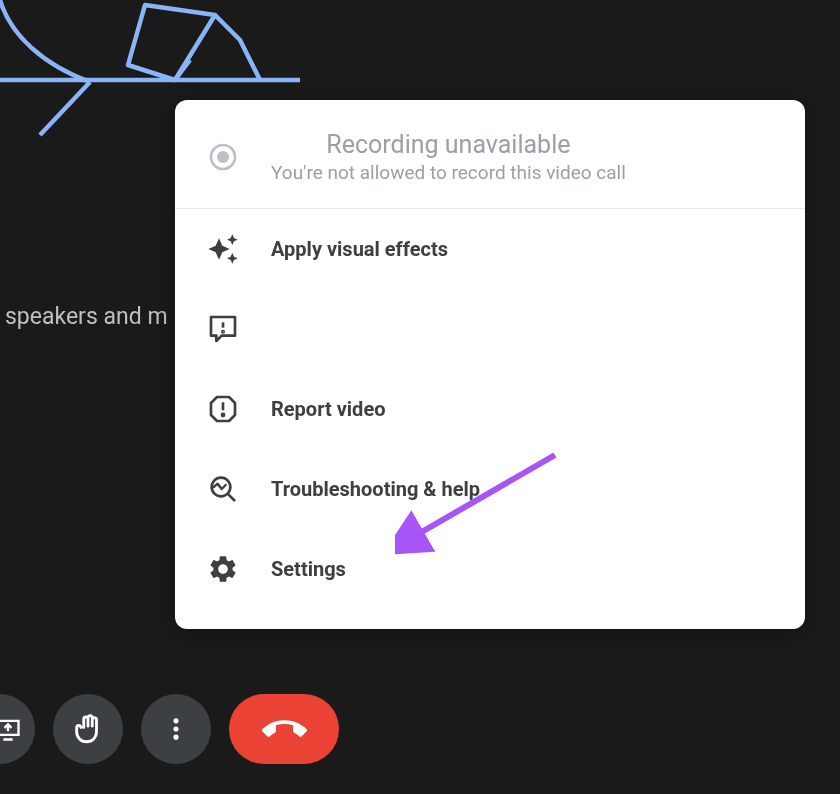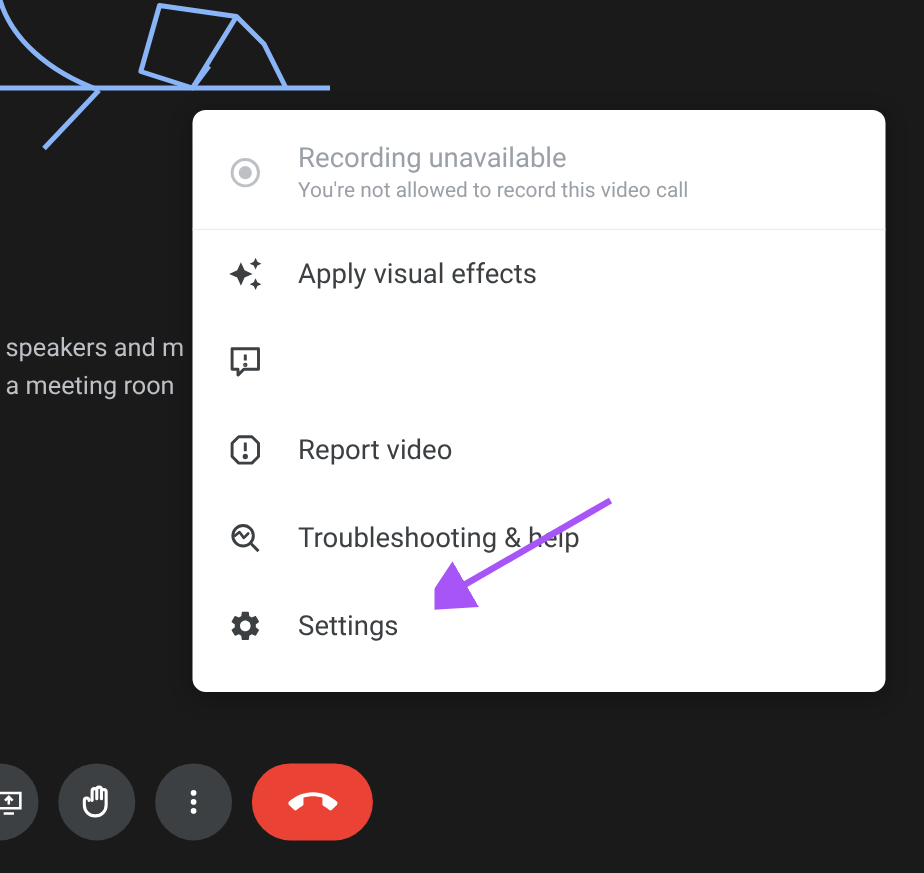--- a/index.html
+++ b/index.html
@@ -44,20 +44,21 @@
       border-radius: 12px;
       box-shadow: 0 4px 20px rgba(0,0,0,0.3);
       padding-bottom: 20px;
     }
     
     .menu-header {
       display: flex;
       align-items: center;
       padding: 30px 30px 24px 30px;
       border-bottom: 1px solid #e8eaed;
+      text-align: center;
     }
     .menu-header .icon-wrap {
       width: 36px;
       height: 36px;
       margin-right: 30px;
       display: flex;
       align-items: center;
       justify-content: center;
       flex-shrink: 0;
     }
@@ -83,22 +84,22 @@
       width: 36px;
       height: 36px;
       margin-right: 30px;
       display: flex;
       align-items: center;
       justify-content: center;
       flex-shrink: 0;
     }
     .menu-item .label {
       color: #3c4043;
-      font-size: 25px;
-      font-weight: 400;
+      font-size: 20px;
+      font-weight: 700;
     }
     
     
     .toolbar {
       position: absolute;
       bottom: 30px;
       left: 0;
       display: flex;
       align-items: center;
       gap: 18px;
@@ -149,21 +150,20 @@
     <line x1="0" y1="80" x2="300" y2="80" stroke="#8ab4f8" stroke-width="4.5"></line>
     <line x1="90" y1="82" x2="40" y2="135" stroke="#8ab4f8" stroke-width="4.5"></line>
     <path d="M 145 5 L 128 65 L 175 80 L 215 15 Z" fill="none" stroke="#8ab4f8" stroke-width="4.5" stroke-linejoin="round"></path>
     <line x1="175" y1="80" x2="190" y2="60" stroke="#8ab4f8" stroke-width="4.5"></line>
     <path d="M 215 15 L 240 40 L 260 80" fill="none" stroke="#8ab4f8" stroke-width="4.5"></path>
   </svg>
 </div>
 
 <div class="bg-text">
   <div>speakers and m</div>
-  <div>a meeting roon</div>
 </div>
 
 <div class="popup-menu">
   <div class="menu-header">
     <span class="icon-wrap">
       <svg width="32" height="32" viewBox="0 0 24 24">
         <circle cx="12" cy="12" r="9" fill="none" stroke="#bdc1c6" stroke-width="2"></circle>
         <circle cx="12" cy="12" r="4.5" fill="#bdc1c6"></circle>
       </svg>
     </span>

